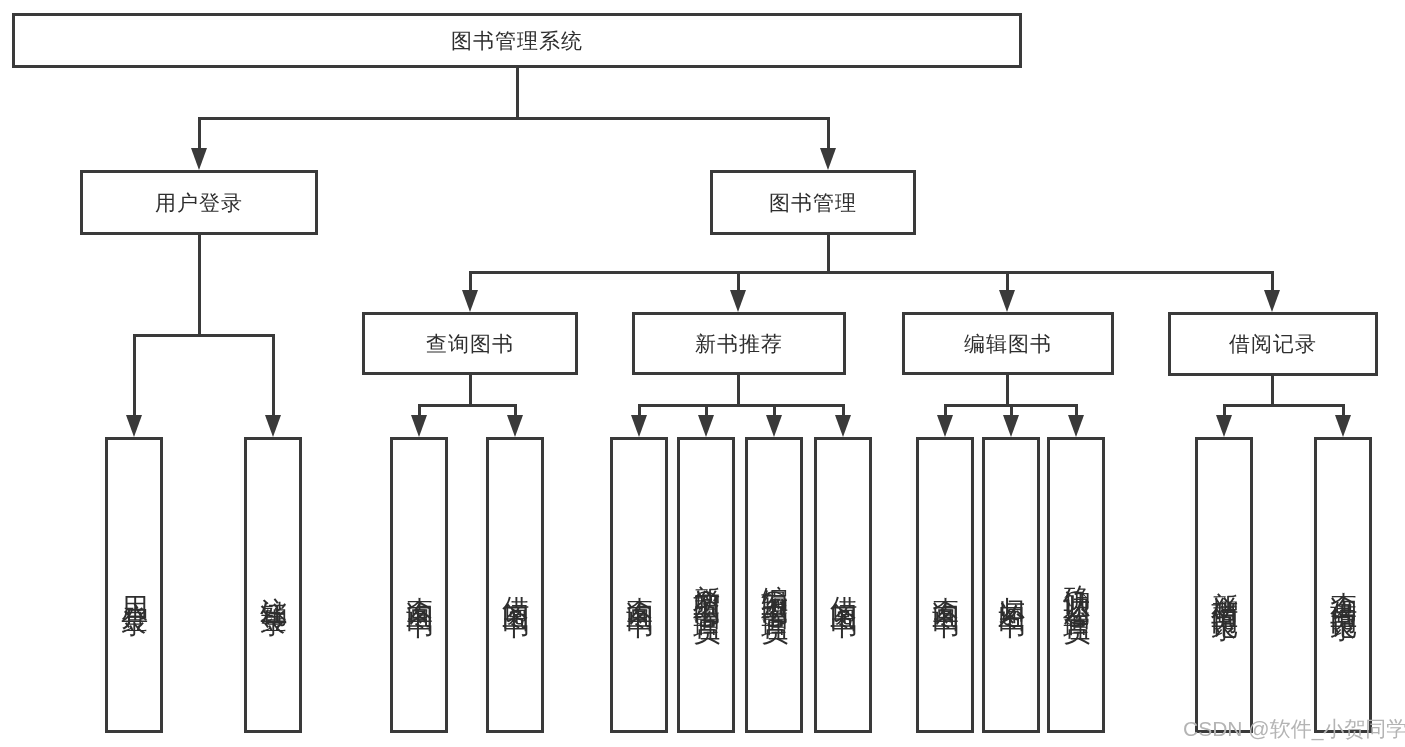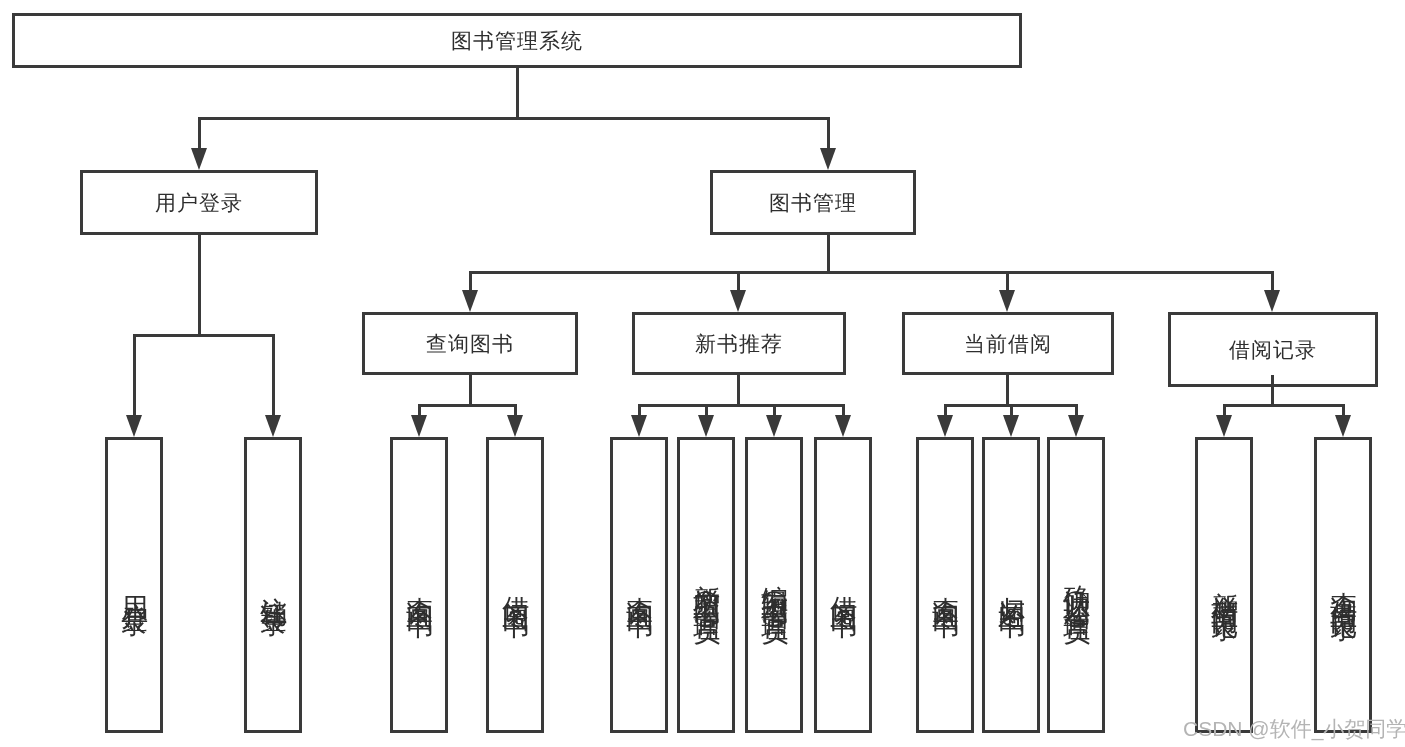--- a/index.html
+++ b/index.html
@@ -91,23 +91,23 @@
   <div class="arrow" style="left:1005.5px;top:272px;height:18px"></div>
   <div class="arrow" style="left:1270.5px;top:272px;height:18px"></div>
 
   <div class="box h" style="left:362px;top:312px;width:216px;height:63px">
     <span>查询图书</span>
   </div>
   <div class="box h" style="left:632px;top:312px;width:214px;height:63px">
     <span>新书推荐</span>
   </div>
   <div class="box h" style="left:902px;top:312px;width:212px;height:63px">
-    <span>当前借阅</span>
+    <span>编辑图书</span>
   </div>
-  <div class="box h" style="left:1168px;top:312px;width:210px;height:75px">
+  <div class="box h" style="left:1168px;top:312px;width:210px;height:64px">
     <span>借阅记录</span>
   </div>
 
   <div class="vline" style="left:468.5px;top:375px;height:30px"></div>
   <div class="hline" style="left:417.5px;top:403.5px;width:99px"></div>
   <div class="arrow" style="left:417.5px;top:405px;height:10px"></div>
   <div class="arrow" style="left:513.5px;top:405px;height:10px"></div>
 
   <div class="vline" style="left:736.5px;top:375px;height:30px"></div>
   <div class="hline" style="left:637.5px;top:403.5px;width:207px"></div>

